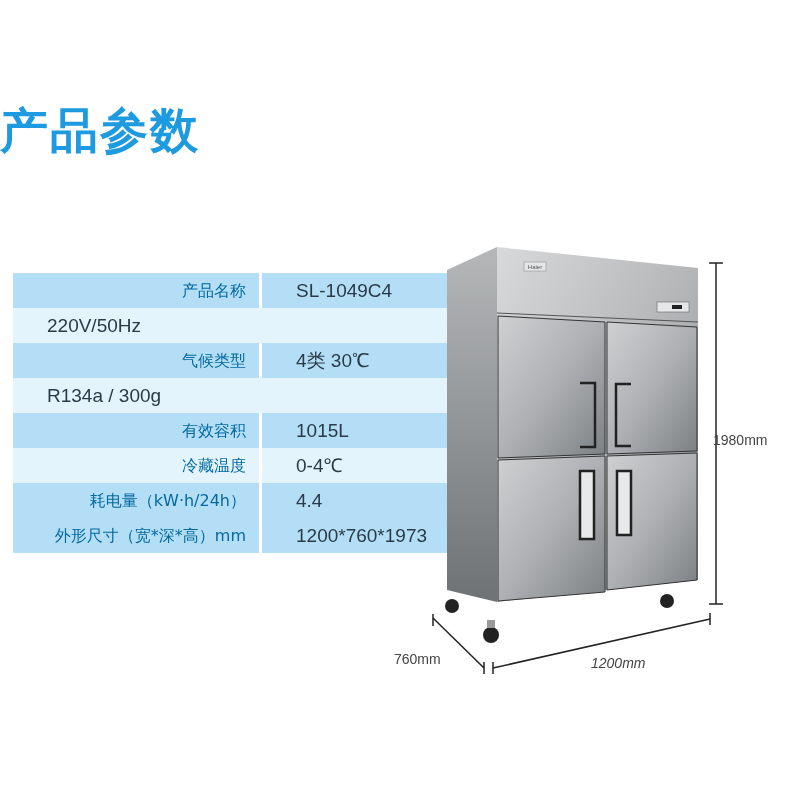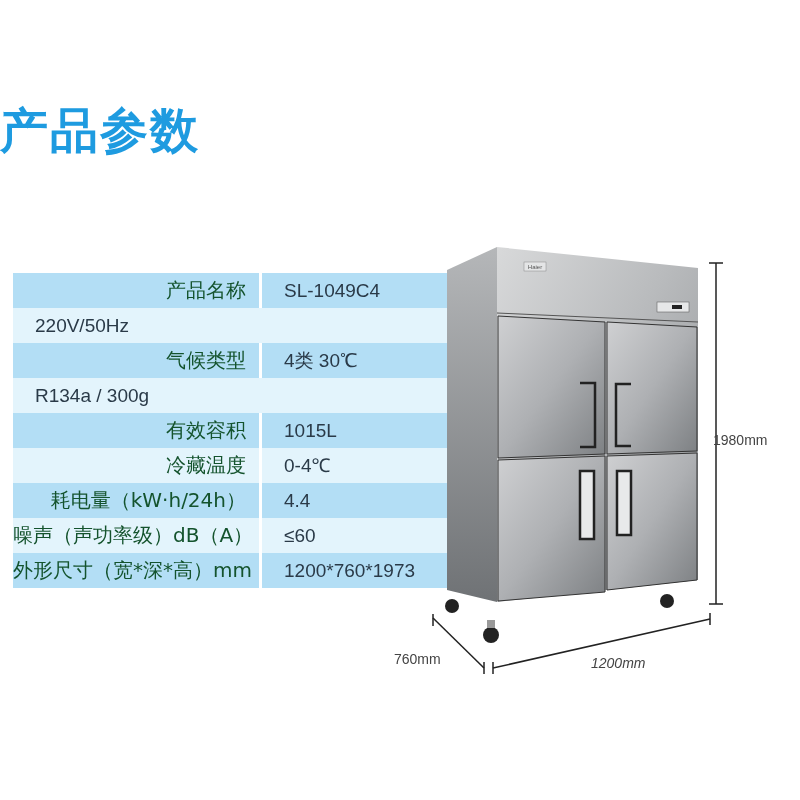--- a/index.html
+++ b/index.html
@@ -5,22 +5,22 @@
   html, body { margin: 0; padding: 0; }
   body { width: 800px; height: 800px; background: #ffffff; position: relative; overflow: hidden;
          font-family: "DejaVu Sans", "Liberation Sans", sans-serif; }
   .title { position: absolute; left: 0; top: 100px; width: 800px; text-align: left;
            font-size: 48px; font-weight: bold; color: #1e9be0; letter-spacing: 2px; line-height: 60px; }
   .spec-table { position: absolute; left: 13px; top: 273px; width: 440px; }
   .row { display: flex; height: 35px; }
   .row.dark .label, .row.dark .value { background: #b3def5; }
   .row.light .label, .row.light .value { background: #e3f4fc; }
   .label { width: 246px; margin-right: 3px; text-align: right; padding-right: 13px; box-sizing: border-box;
-           font-size: 20px; line-height: 35px; color: #14532d; white-space: nowrap; }
-  .value { flex: 1; padding-left: 22px; box-sizing: border-box;
+           font-size: 16px; line-height: 35px; color: #0369a1; white-space: nowrap; }
+  .value { flex: 1; padding-left: 34px; box-sizing: border-box;
            font-family: "Liberation Sans", sans-serif; font-size: 19px; line-height: 35px; color: #2a3a48; }
   .row + .row { margin-top: 0; }
   .fridge { position: absolute; left: 430px; top: 230px; width: 280px; height: 420px; }
   .dim { position: absolute; font-family: "Liberation Sans", sans-serif; font-size: 14px; color: #444; }
 </style>
 </head>
 <body>
 
 <div class="title">产品参数</div>
 
@@ -43,24 +43,20 @@
     <div class="label">有效容积</div>
     <div class="value">1015L</div>
   </div>
   <div class="row light">
     <div class="label">冷藏温度</div>
     <div class="value">0-4℃</div>
   </div>
   <div class="row dark">
     <div class="label">耗电量（kW·h/24h）</div>
     <div class="value">4.4</div>
-  </div>
-  <div class="row light">
-    <div class="label">噪声（声功率级）dB（A）</div>
-    <div class="value">≤60</div>
   </div>
   <div class="row dark">
     <div class="label">外形尺寸（宽*深*高）mm</div>
     <div class="value">1200*760*1973</div>
   </div>
 </div>
 
 <svg class="fridge" viewBox="430 230 280 420" width="280" height="420">
   <defs>
     <linearGradient id="front" x1="0" y1="0" x2="1" y2="1">

